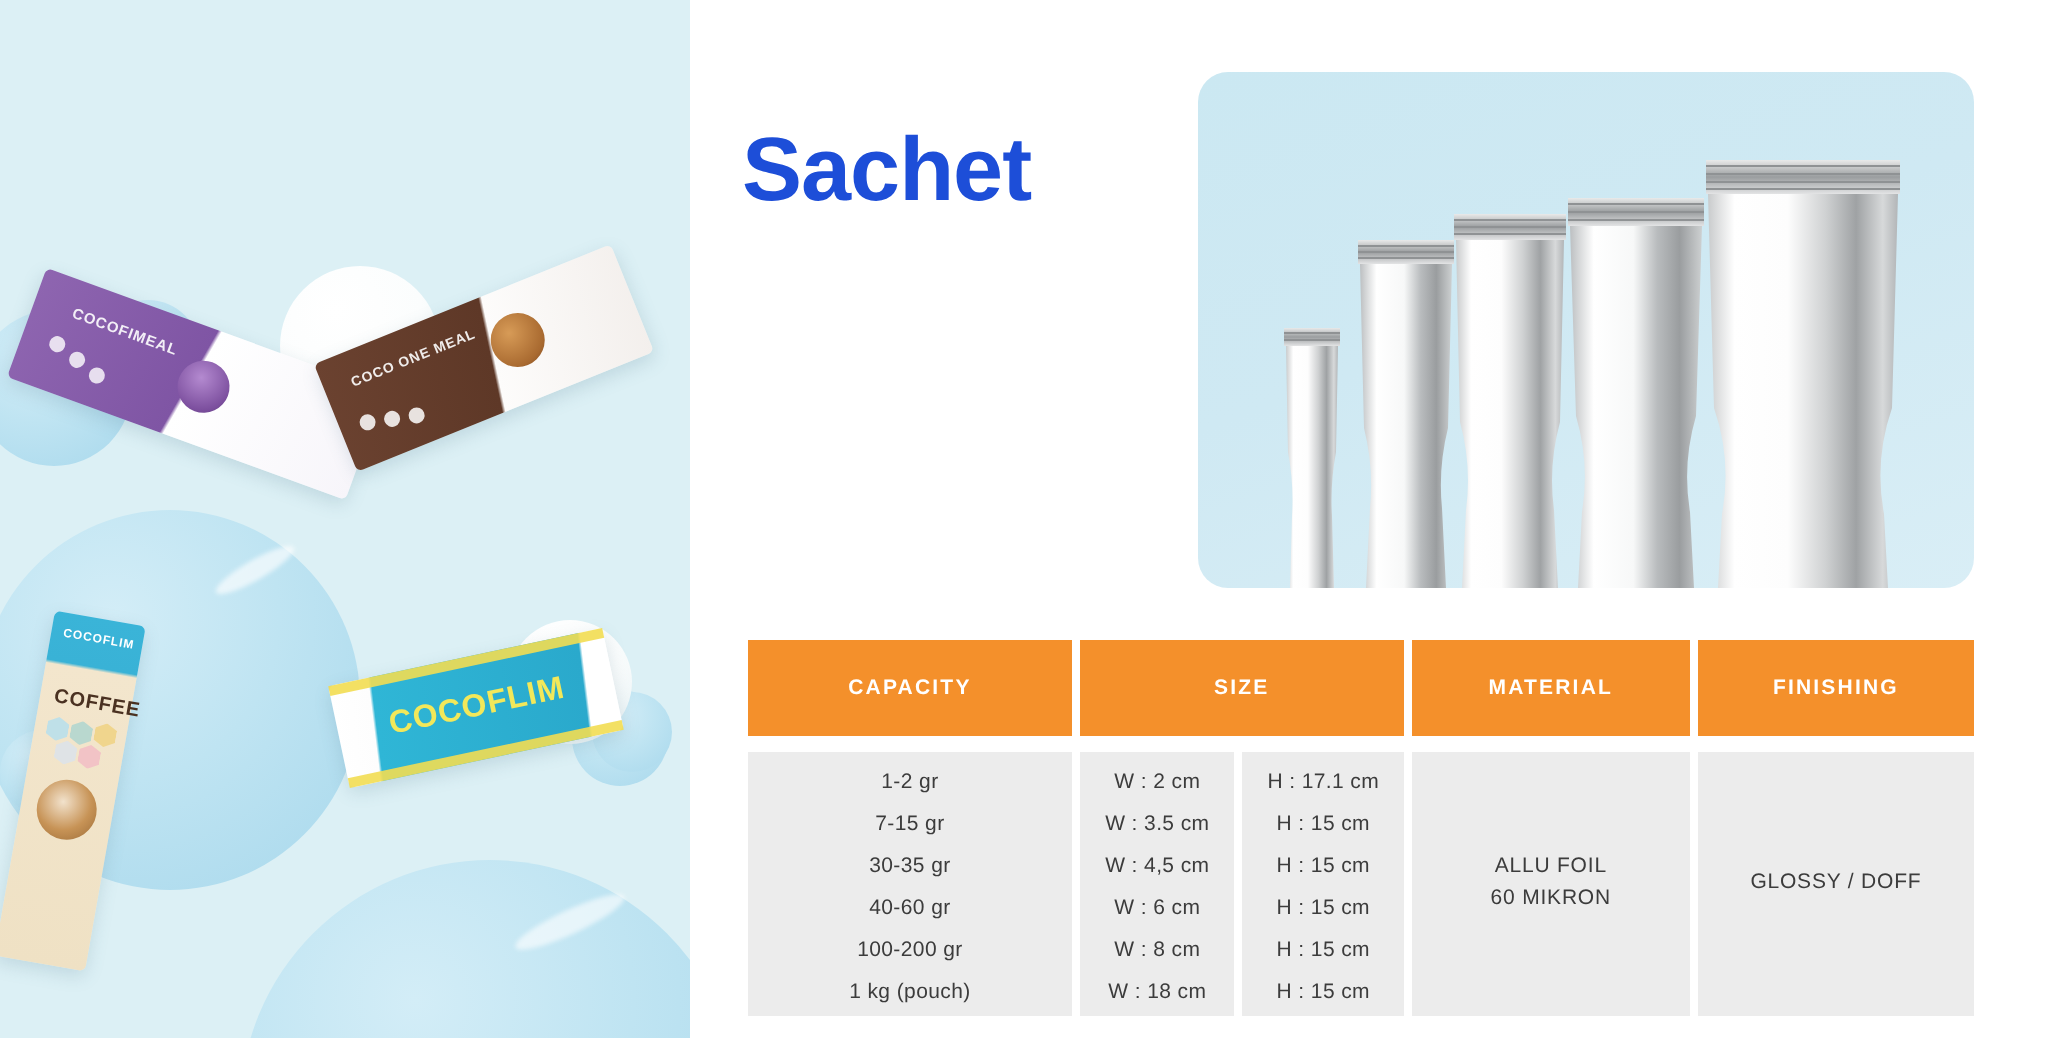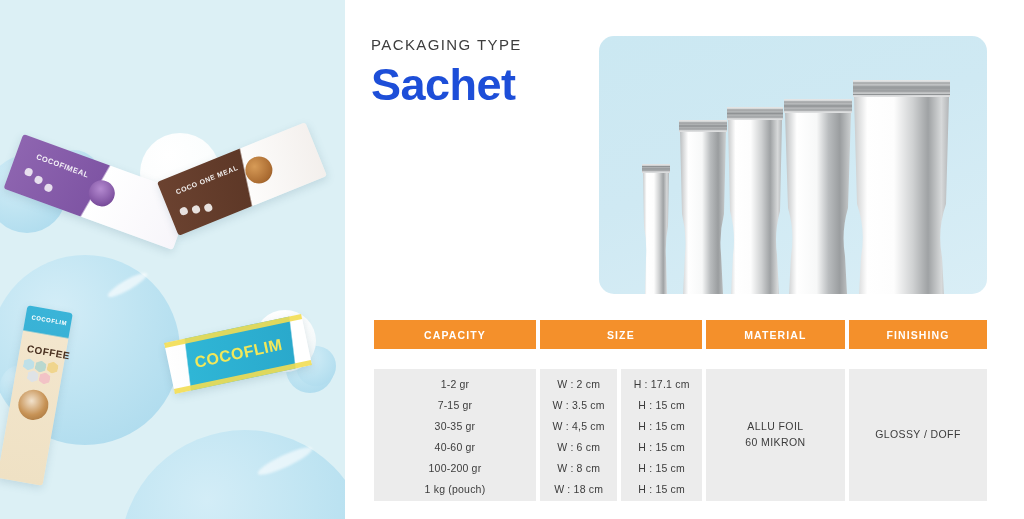--- a/index.html
+++ b/index.html
@@ -41,31 +41,31 @@
 
   
   .hero{
     position:absolute;left:599px;top:36px;width:388px;height:258px;
     background:linear-gradient(160deg,#cbe8f2 0%,#cfe9f3 45%,#d9eef6 100%);
     border-radius:15px;overflow:hidden;
   }
 
   
   .table{position:absolute;left:374px;top:320px;width:613px;}
-  .thead{display:flex;gap:4px;height:29px;}
+  .thead{display:flex;gap:4px;height:48px;}
   .th{
     background:#f4902b;color:#ffffff;display:flex;align-items:center;justify-content:center;
     font-size:10.5px;font-weight:700;letter-spacing:1.1px;
   }
   .th.capacity{width:163px;}
   .th.size{width:163px;}
   .th.material{width:140px;}
   .th.finishing{width:139px;}
 
-  .tbody{display:flex;gap:4px;margin-top:20px;height:132px;}
+  .tbody{display:flex;gap:4px;margin-top:8px;height:132px;}
   .col{background:#ececec;}
   .col.capacity{width:163px;}
   .col.w{width:78px;}
   .col.h{width:81px;}
   .col.material{width:140px;display:flex;align-items:center;justify-content:center;}
   .col.finishing{width:139px;display:flex;align-items:center;justify-content:center;}
   .cell{
     height:21px;display:flex;align-items:center;justify-content:center;
     font-size:10.5px;color:#3c3c3c;letter-spacing:.2px;
   }
@@ -134,21 +134,20 @@
 
     <div class="prod" style="left:168px;top:328px;width:140px;height:52px;transform:rotate(-12deg);
                 background:linear-gradient(95deg,#ffffff 0%,#fdfdfd 14%,#2fb6d6 15%,#2aa9cc 88%,#ffffff 89%);">
       <div style="position:absolute;left:0;top:0;right:0;height:5px;background:#f2dd52;opacity:.9;"></div>
       <div style="position:absolute;left:0;bottom:0;right:0;height:5px;background:#f2dd52;opacity:.9;"></div>
       <div style="position:absolute;left:26px;top:17px;font-size:16px;font-weight:700;color:#f2e85a;letter-spacing:.5px;">COCOFLIM</div>
     </div>
 
   </div>
 
-  <div class="kicker">PACKAGING TYPE</div>
   <div class="title">Sachet</div>
 
   <div class="hero">
     <svg width="388" height="258" viewBox="0 0 388 258">
       <defs>
         <linearGradient id="foil" x1="0" y1="0" x2="1" y2="0">
           <stop offset="0%" stop-color="#c9cbcc"></stop>
           <stop offset="14%" stop-color="#ffffff"></stop>
           <stop offset="42%" stop-color="#fdfdfd"></stop>
           <stop offset="62%" stop-color="#cfd1d2"></stop>

